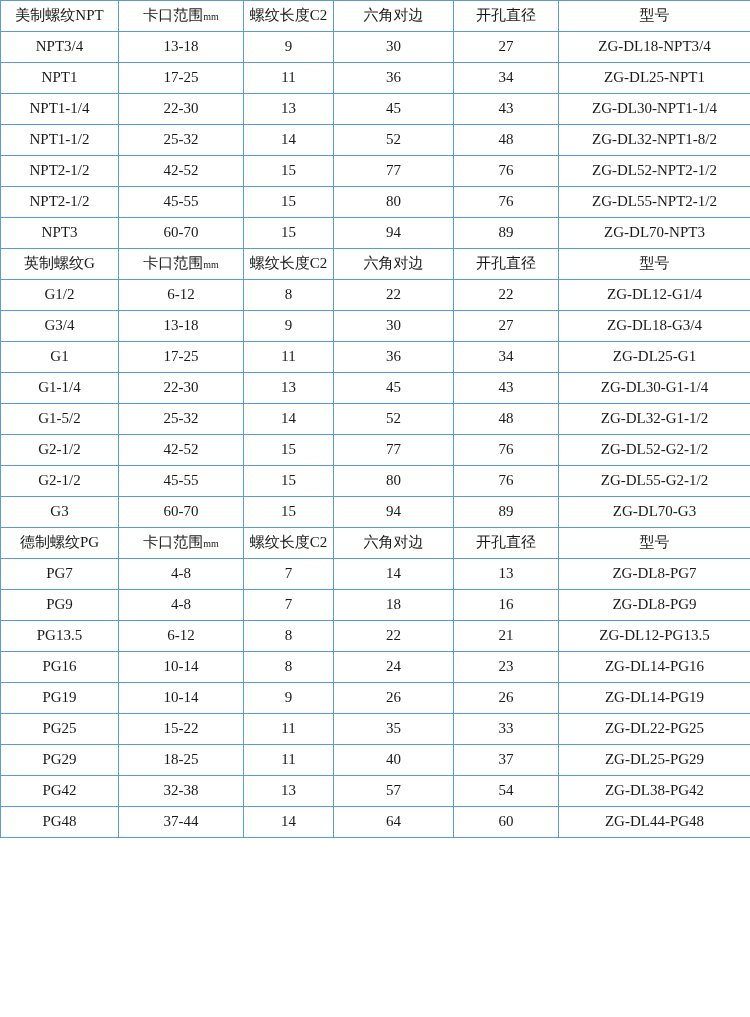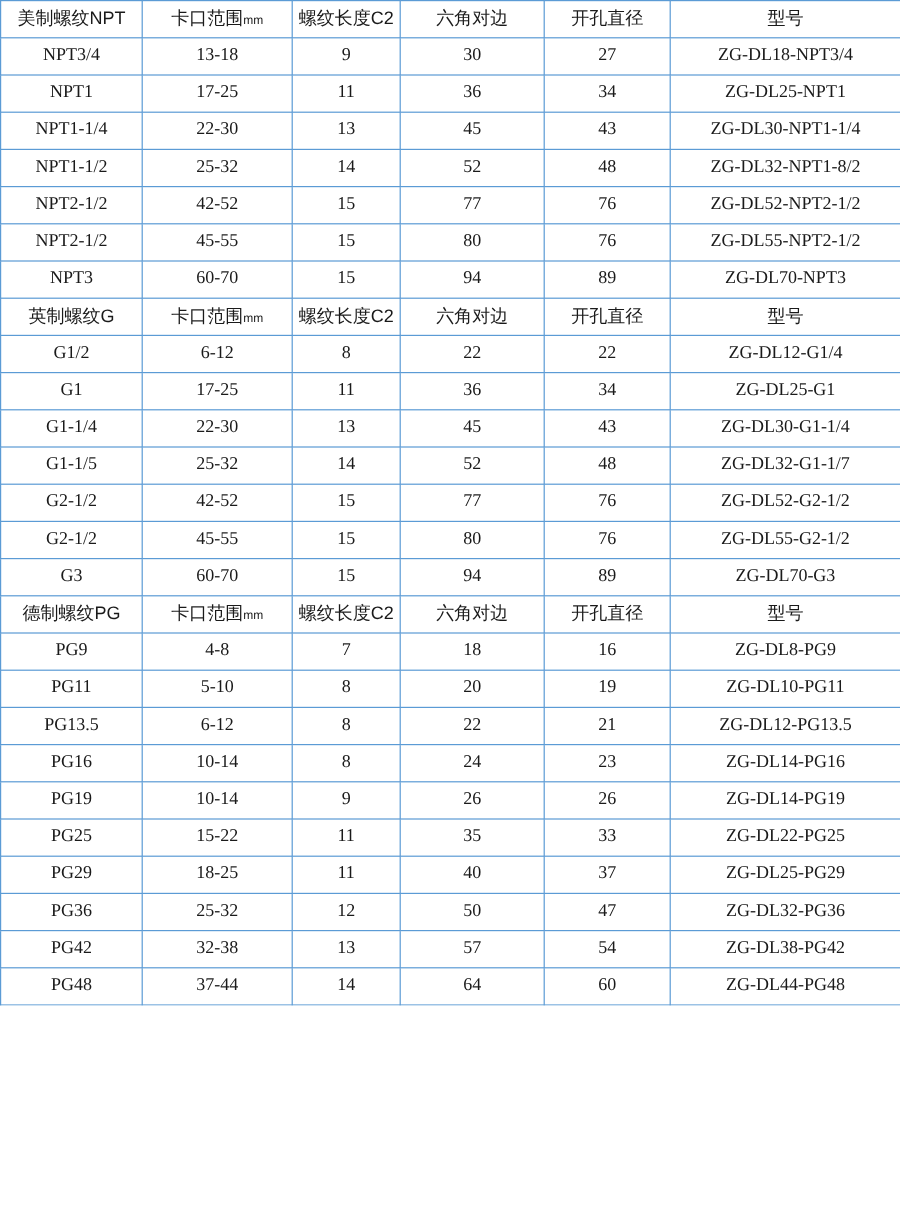--- a/index.html
+++ b/index.html
@@ -35,21 +35,21 @@
   #spec-table col.c2 { width: 90px; }
   #spec-table col.c3 { width: 120px; }
   #spec-table col.c4 { width: 105px; }
   #spec-table col.c5 { width: 192px; }
 
   tr.header-row td {
     font-weight: normal;
     font-size: 15px;
   }
   tr.header-row td.hdr-cjk {
-    font-family: Liberation Sans, sans-serif;
+    font-family: Liberation Serif, serif;
     font-size: 14px;
   }
   td.code {
     font-family: "Liberation Serif", "DejaVu Serif", serif;
     font-size: 15px;
   }
   .small-unit {
     font-size: 10px;
   }
 </style>
@@ -140,42 +140,50 @@
       </tr>
       <tr>
         <td class="code">G1/2</td>
         <td class="code">6-12</td>
         <td class="code">8</td>
         <td class="code">22</td>
         <td class="code">22</td>
         <td class="code">ZG-DL12-G1/4</td>
       </tr>
       <tr>
+        <td class="code">G3/4</td>
+        <td class="code">13-18</td>
+        <td class="code">9</td>
+        <td class="code">30</td>
+        <td class="code">27</td>
+        <td class="code">ZG-DL18-G3/4</td>
+      </tr>
+      <tr>
         <td class="code">G1</td>
         <td class="code">17-25</td>
         <td class="code">11</td>
         <td class="code">36</td>
         <td class="code">34</td>
         <td class="code">ZG-DL25-G1</td>
       </tr>
       <tr>
         <td class="code">G1-1/4</td>
         <td class="code">22-30</td>
         <td class="code">13</td>
         <td class="code">45</td>
         <td class="code">43</td>
         <td class="code">ZG-DL30-G1-1/4</td>
       </tr>
       <tr>
-        <td class="code">G1-1/5</td>
+        <td class="code">G1-5/2</td>
         <td class="code">25-32</td>
         <td class="code">14</td>
         <td class="code">52</td>
         <td class="code">48</td>
-        <td class="code">ZG-DL32-G1-1/7</td>
+        <td class="code">ZG-DL32-G1-1/2</td>
       </tr>
       <tr>
         <td class="code">G2-1/2</td>
         <td class="code">42-52</td>
         <td class="code">15</td>
         <td class="code">77</td>
         <td class="code">76</td>
         <td class="code">ZG-DL52-G2-1/2</td>
       </tr>
       <tr>
@@ -196,36 +204,36 @@
       </tr>
       <tr class="header-row">
         <td class="hdr-cjk">德制螺纹PG</td>
         <td class="hdr-cjk">卡口范围<span class="small-unit">mm</span></td>
         <td class="hdr-cjk">螺纹长度C2</td>
         <td class="hdr-cjk">六角对边</td>
         <td class="hdr-cjk">开孔直径</td>
         <td class="hdr-cjk">型号</td>
       </tr>
       <tr>
+        <td class="code">PG7</td>
+        <td class="code">4-8</td>
+        <td class="code">7</td>
+        <td class="code">14</td>
+        <td class="code">13</td>
+        <td class="code">ZG-DL8-PG7</td>
+      </tr>
+      <tr>
         <td class="code">PG9</td>
         <td class="code">4-8</td>
         <td class="code">7</td>
         <td class="code">18</td>
         <td class="code">16</td>
         <td class="code">ZG-DL8-PG9</td>
       </tr>
       <tr>
-        <td class="code">PG11</td>
-        <td class="code">5-10</td>
-        <td class="code">8</td>
-        <td class="code">20</td>
-        <td class="code">19</td>
-        <td class="code">ZG-DL10-PG11</td>
-      </tr>
-      <tr>
         <td class="code">PG13.5</td>
         <td class="code">6-12</td>
         <td class="code">8</td>
         <td class="code">22</td>
         <td class="code">21</td>
         <td class="code">ZG-DL12-PG13.5</td>
       </tr>
       <tr>
         <td class="code">PG16</td>
         <td class="code">10-14</td>
@@ -252,28 +260,20 @@
       </tr>
       <tr>
         <td class="code">PG29</td>
         <td class="code">18-25</td>
         <td class="code">11</td>
         <td class="code">40</td>
         <td class="code">37</td>
         <td class="code">ZG-DL25-PG29</td>
       </tr>
       <tr>
-        <td class="code">PG36</td>
-        <td class="code">25-32</td>
-        <td class="code">12</td>
-        <td class="code">50</td>
-        <td class="code">47</td>
-        <td class="code">ZG-DL32-PG36</td>
-      </tr>
-      <tr>
         <td class="code">PG42</td>
         <td class="code">32-38</td>
         <td class="code">13</td>
         <td class="code">57</td>
         <td class="code">54</td>
         <td class="code">ZG-DL38-PG42</td>
       </tr>
       <tr>
         <td class="code">PG48</td>
         <td class="code">37-44</td>

